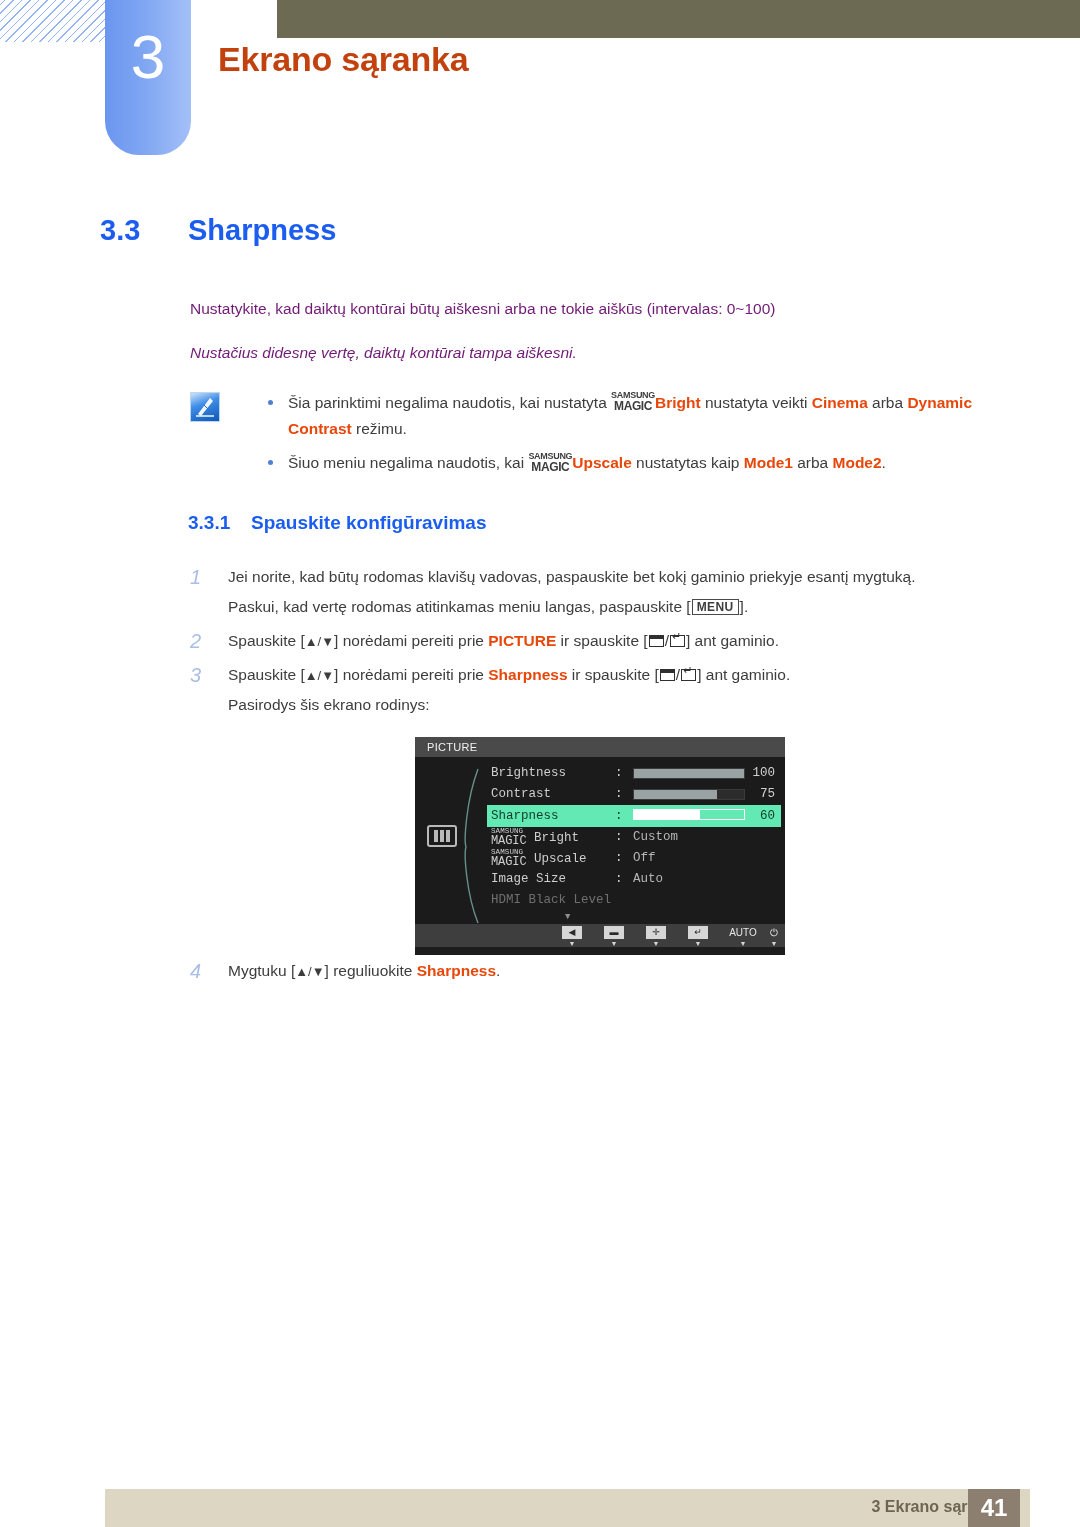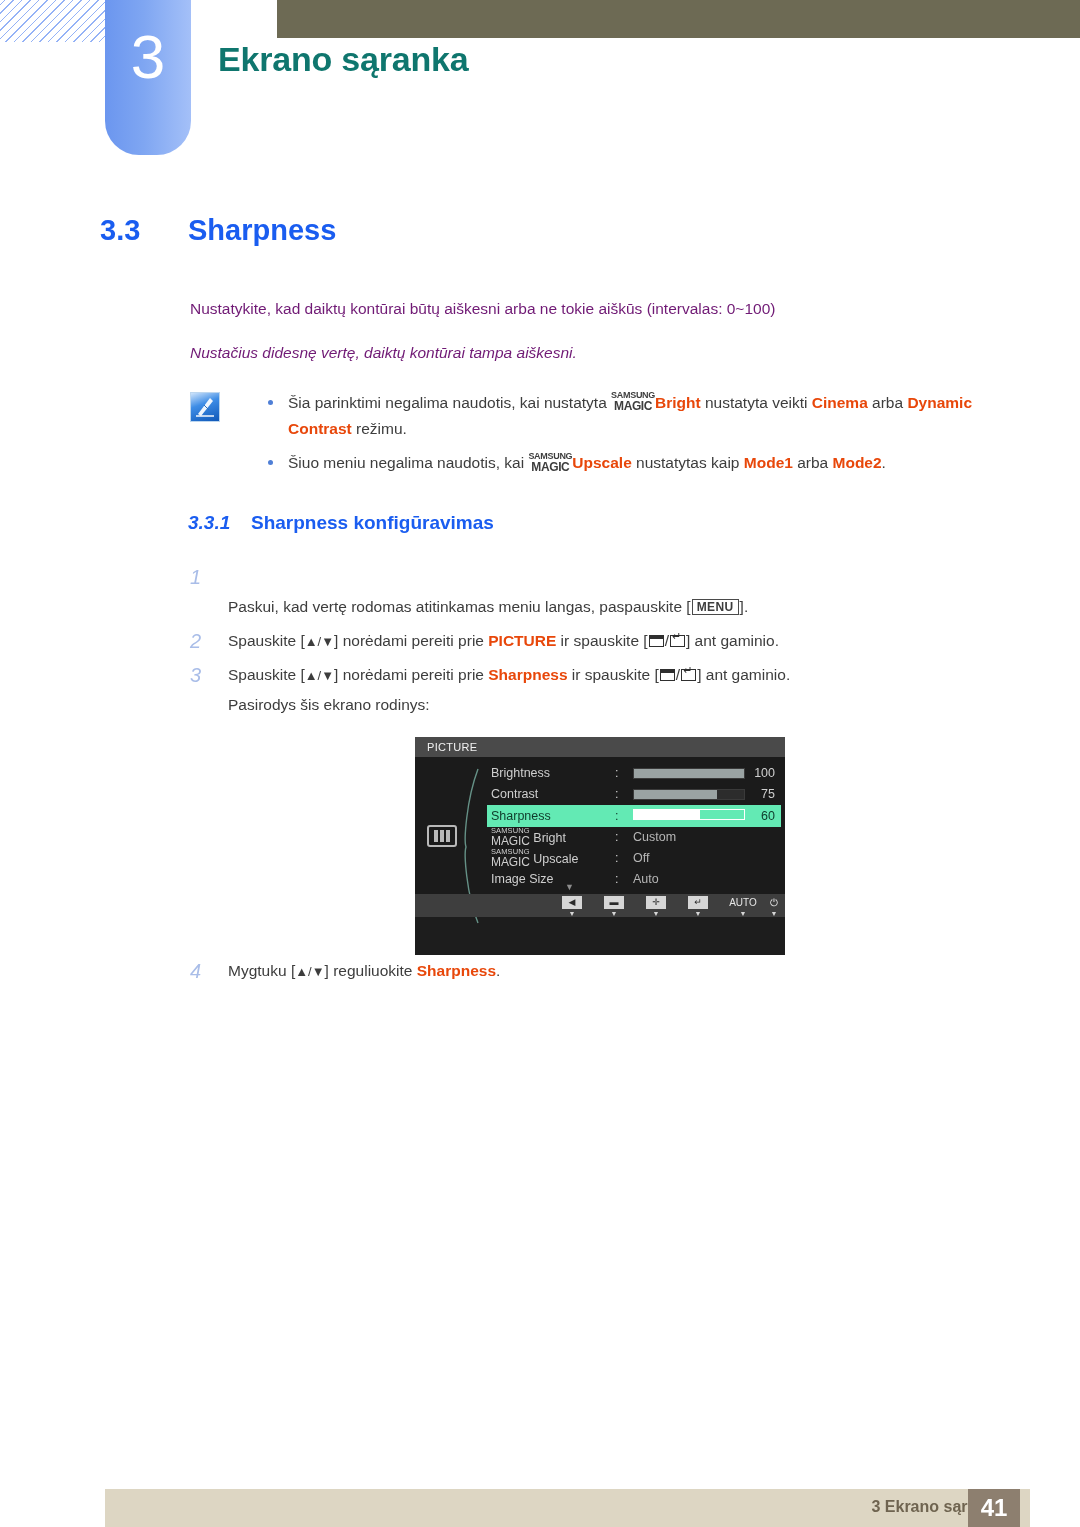--- a/index.html
+++ b/index.html
@@ -33,35 +33,35 @@
     background:linear-gradient(to right,#6b96ef 0%,#7fa6f2 45%,#a4c0f8 100%);
     border-bottom-left-radius:34px;border-bottom-right-radius:34px;
   }
   .chap-num{
     position:absolute;left:105px;top:26px;width:86px;
     text-align:center;
     font-size:62px;line-height:62px;font-weight:400;color:#ffffff;
   }
   .chap-title{
     position:absolute;left:218px;top:40px;
-    font-size:34px;font-weight:bold;color:#0f766e;
+    font-size:34px;font-weight:bold;color:#c2410c;
     letter-spacing:-.2px;
   }
 
   
   .h-sec{
     position:absolute;left:100px;top:214px;
     font-size:29px;font-weight:bold;color:#1a5df0;
   }
   .h-sec .num{display:inline-block;width:88px;}
   .h-sub{
     position:absolute;left:188px;top:512px;
     font-size:19px;font-weight:bold;color:#1a5df0;
   }
-  .h-sub .num{display:inline-block;width:63px;font-style:italic;}
+  .h-sub .num{display:inline-block;width:63px;}
 
   
   .p{
     position:absolute;
     font-size:15.5px;line-height:22px;color:#701a75;
   }
   .p1{left:190px;top:298px;}
   .p2{left:190px;top:342px;font-style:italic;}
 
   
@@ -137,21 +137,21 @@
     background:#1d1d1d;
     font-family:"Liberation Sans",sans-serif;
     color:#d8d8d8;
     overflow:hidden;
   }
   .osd-title{
     height:20px;background:#4a4a4a;color:#f2f2f2;
     font-size:11px;line-height:20px;padding-left:12px;
     letter-spacing:.3px;
   }
-  .osd-body{position:relative;height:137px;background:#1b1b1b;}
+  .osd-body{position:relative;height:167px;background:#1b1b1b;font-family:Liberation Mono, monospace;}
   .osd-cat{
     position:absolute;left:12px;top:68px;width:30px;height:22px;
     border:2px solid #b9b9b9;border-radius:3px;box-sizing:border-box;
     display:flex;align-items:center;justify-content:center;gap:2px;
   }
   .osd-cat i{display:block;width:4px;height:12px;background:#b9b9b9;}
   .osd-brace{
     position:absolute;left:45px;top:10px;width:22px;height:158px;
   }
   .osd-rows{position:absolute;left:72px;top:6px;right:4px;}
@@ -248,27 +248,27 @@
 <div class="bullets">
   <div class="bullet">
     <span>Šia parinktimi negalima naudotis, kai nustatyta </span><span class="magic-w"><span class="magic"><span>SAMSUNG</span><b>MAGIC</b></span></span><span class="or">Bright</span><span> nustatyta veikti </span><span class="or">Cinema</span><span> arba </span><span class="or">Dynamic Contrast</span><span> režimu.</span>
   </div>
   <div class="bullet">
     <span>Šiuo meniu negalima naudotis, kai </span><span class="magic-w"><span class="magic"><span>SAMSUNG</span><b>MAGIC</b></span></span><span class="or">Upscale</span><span> nustatytas kaip </span><span class="or">Mode1</span><span> arba </span><span class="or">Mode2</span><span>.</span>
   </div>
 </div>
 
 <div class="h-sub">
-  <span class="num">3.3.1</span><span>Sharpness konfigūravimas</span>
+  <span class="num">3.3.1</span><span>Spauskite konfigūravimas</span>
 </div>
 
 <div class="step s1">
   <span class="n">1</span>
   <span class="t">
-    <br>
+    <span>Jei norite, kad būtų rodomas klavišų vadovas, paspauskite bet kokį gaminio priekyje esantį mygtuką.</span><br>
     <span>Paskui, kad vertę rodomas atitinkamas meniu langas, paspauskite [</span><span class="kbd">MENU</span><span>].</span>
   </span>
 </div>
 
 <div class="step s2">
   <span class="n">2</span>
   <span class="t"><span>Spauskite [</span><span class="gl">▲/▼</span><span>] norėdami pereiti prie </span><span class="or">PICTURE</span><span> ir spauskite [</span><span class="ic-box"></span>/<span class="ic-enter"></span><span>] ant gaminio.</span></span>
 </div>
 
 <div class="step s3">

